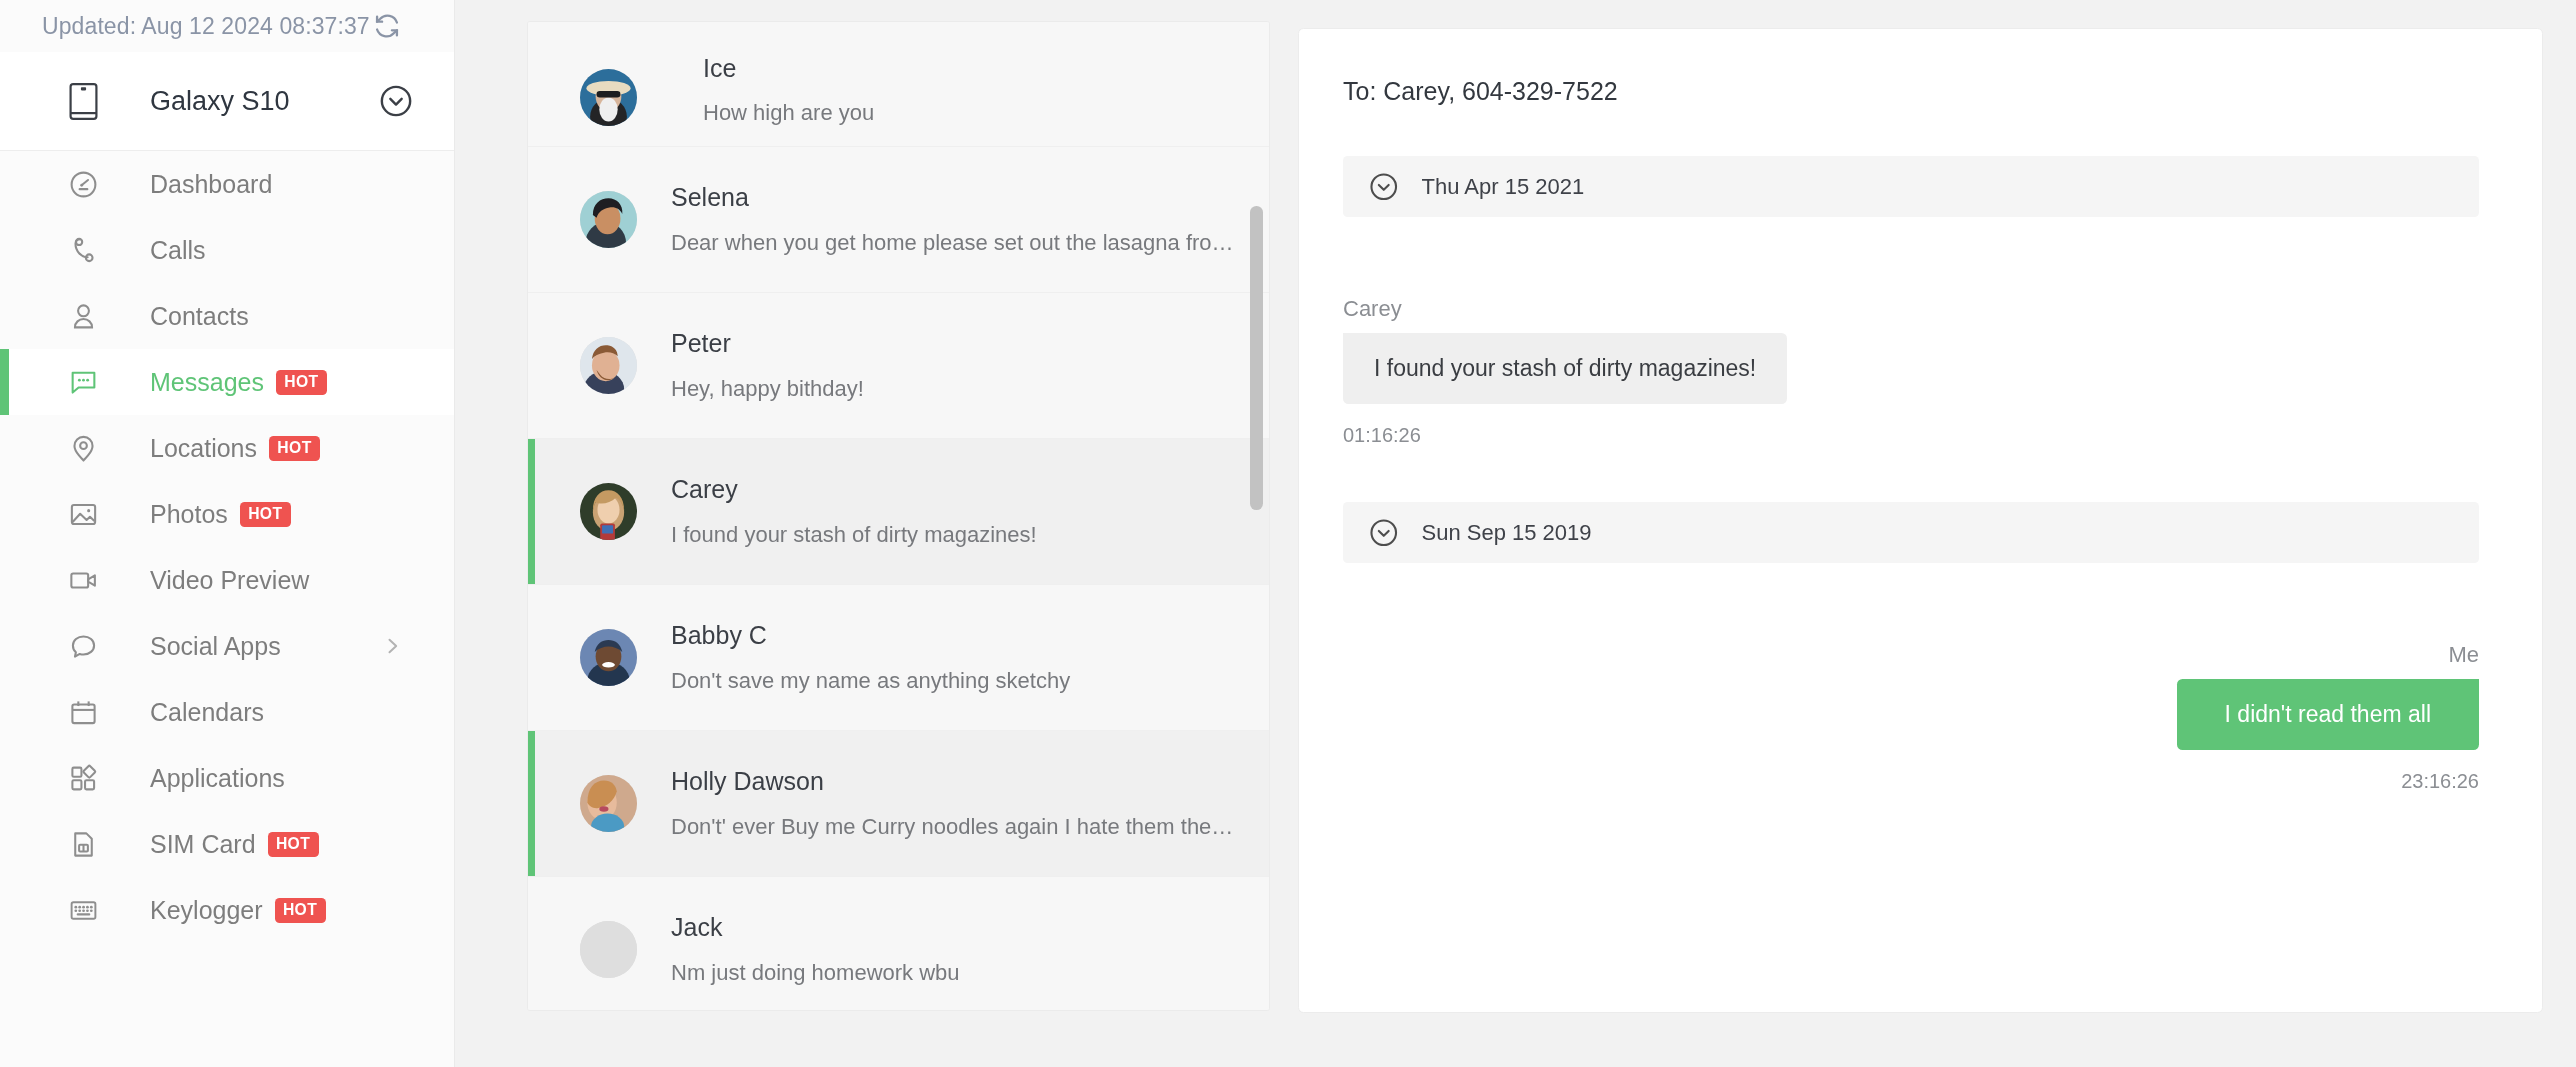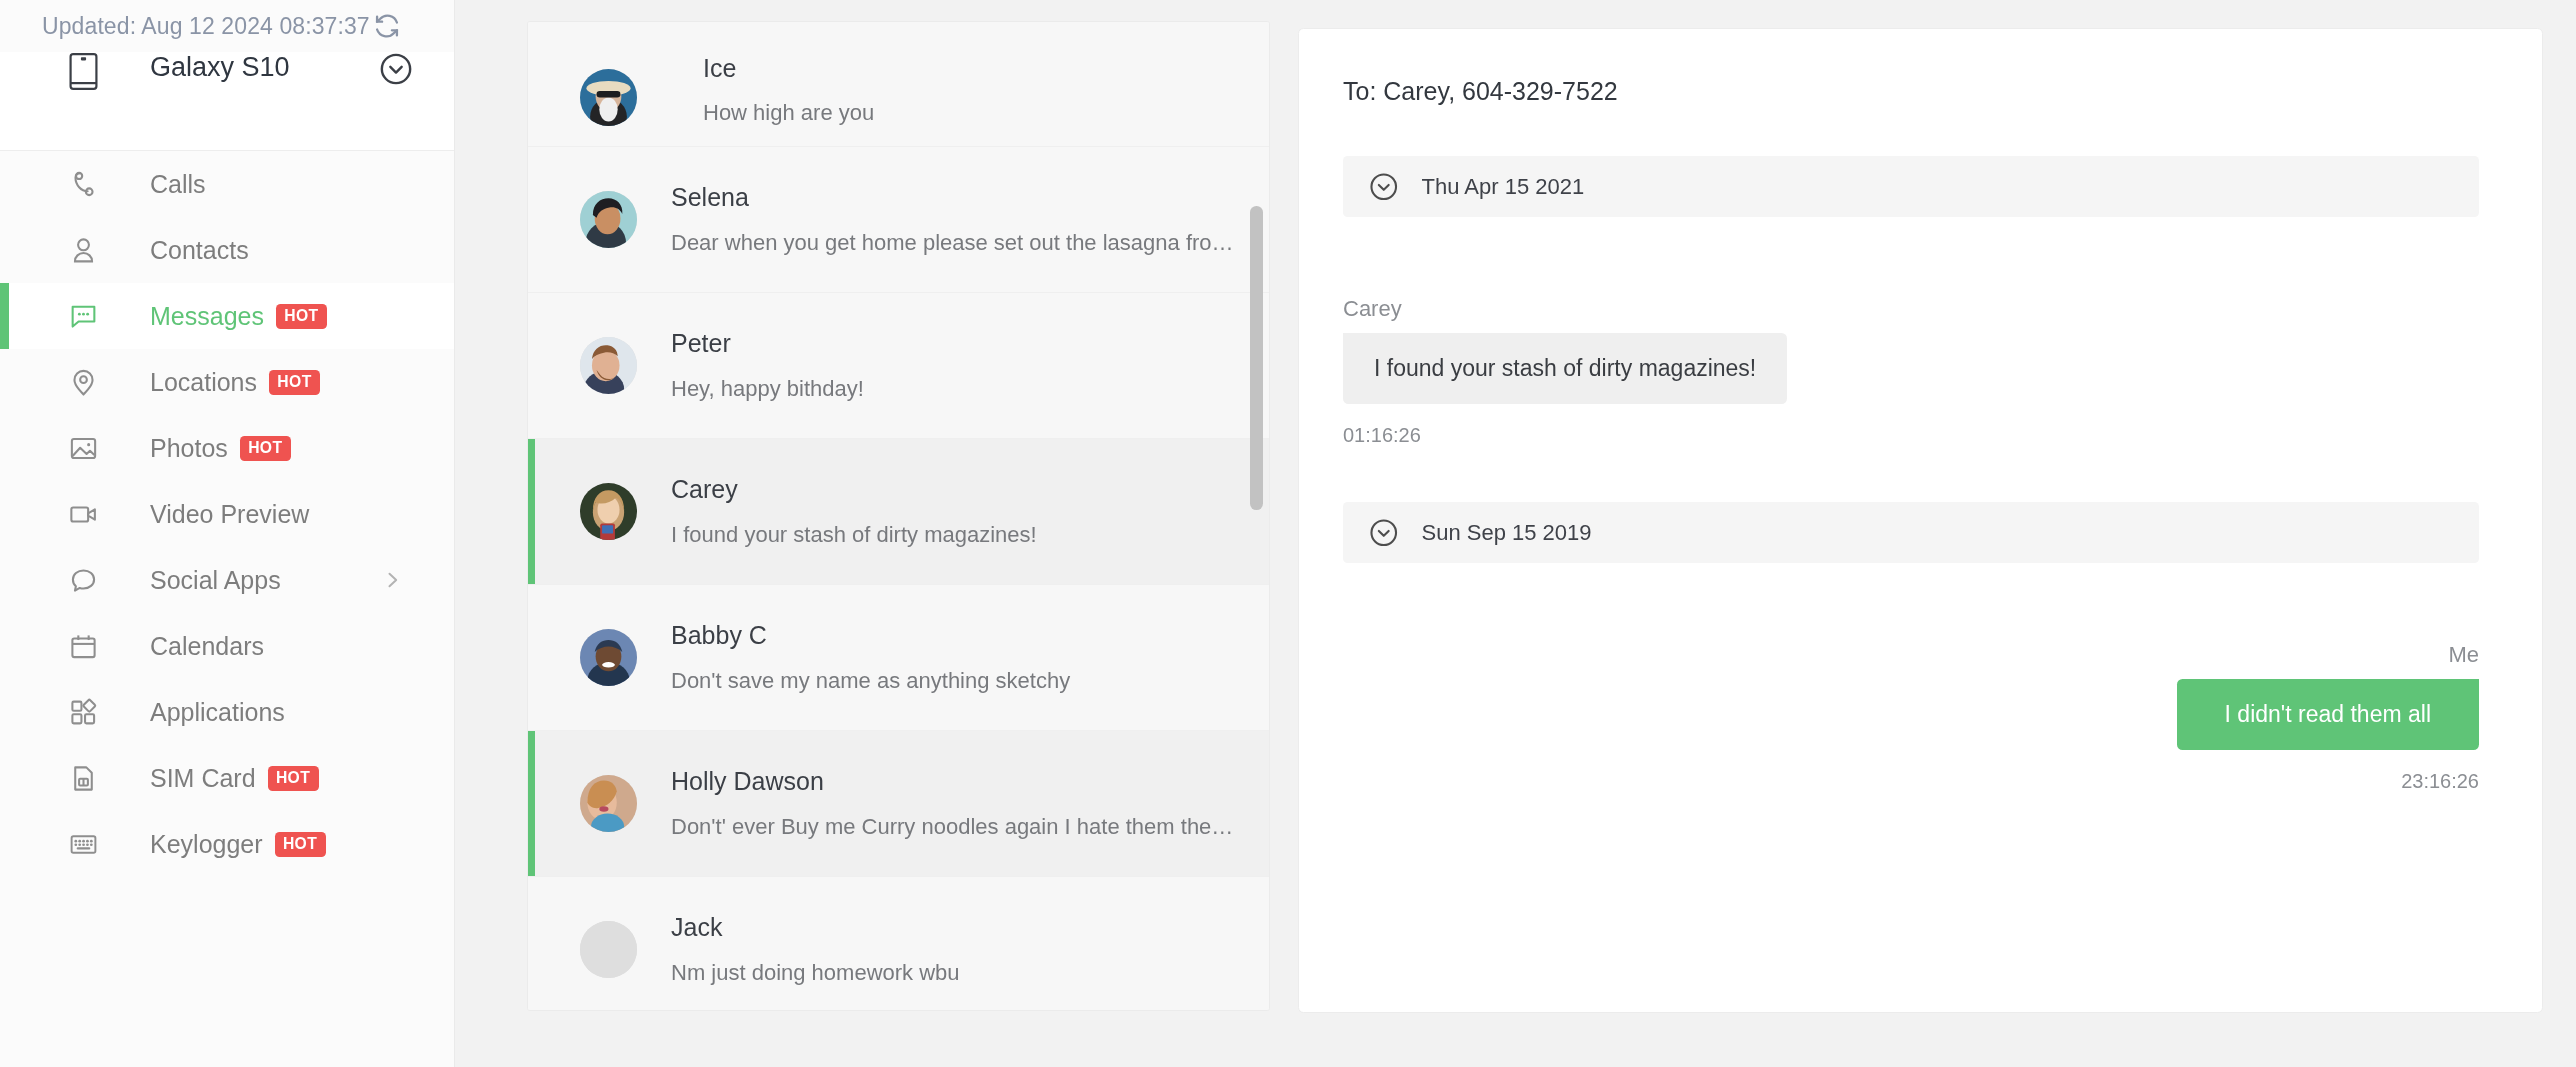--- a/index.html
+++ b/index.html
@@ -22,21 +22,21 @@
   }
   .updated-bar {
     height: 52px;
     display: flex; align-items: center; gap: 3px;
     padding-left: 42px;
     font-size: 23px; color: #8a94a6; letter-spacing: 0.1px;
   }
   .refresh-icon { width: 28px; height: 28px; display: block; }
   .device-row {
     height: 99px;
-    display: flex; align-items: flex-start;
+    display: flex; align-items: center;
     padding: 0 41px 0 68px;
     background: #fff;
     border-bottom: 0.9px solid #ededed;
   }
   .device-icon { width: 31px; height: 39px; flex: 0 0 31px; }
   .device-name { font-size: 27px; color: #2f3640; margin-left: 51px; flex: 1; }
   .device-caret { width: 34px; height: 34px; flex: 0 0 34px; }
 
   .nav { padding-top: 0; }
   .nav-item {
@@ -206,20 +206,30 @@
       </svg>
       <span class="device-name">Galaxy S10</span>
       <svg class="device-caret" viewBox="0 0 24 24" fill="none" stroke="#3b3f46" stroke-width="1.7">
         <circle cx="12" cy="12" r="10"></circle>
         <polyline points="8,10.5 12,14.5 16,10.5" stroke-linecap="round" stroke-linejoin="round"></polyline>
       </svg>
     </div>
 
     <nav class="nav">
 
+      <div class="nav-item">
+        <span class="bar"></span>
+        <svg class="nav-icon" viewBox="0 0 24 24" fill="none" stroke="currentColor" stroke-width="1.6">
+          <circle cx="12" cy="12" r="9.2"></circle>
+          <path d="M15.5 8.5L11 12.2" stroke-linecap="round"></path>
+          <circle cx="10.6" cy="12.6" r="1.1" fill="currentColor" stroke="none"></circle>
+          <line x1="9" y1="15.6" x2="15" y2="15.6" stroke-linecap="round"></line>
+        </svg>
+        <span class="nav-label">Dashboard</span>
+      </div>
 
       <div class="nav-item">
         <span class="bar"></span>
         <svg class="nav-icon" viewBox="0 0 24 24" fill="none" stroke="currentColor" stroke-width="1.6">
           <path d="M9.2 3.2c-2 0-3.4 1.6-3.4 3.6 0 5.6 4.4 10.4 9.4 10.4" stroke-linecap="round"></path>
           <circle cx="8.6" cy="5.4" r="2.4"></circle>
           <circle cx="16.4" cy="17.6" r="2.6"></circle>
         </svg>
         <span class="nav-label">Calls</span>
       </div>

